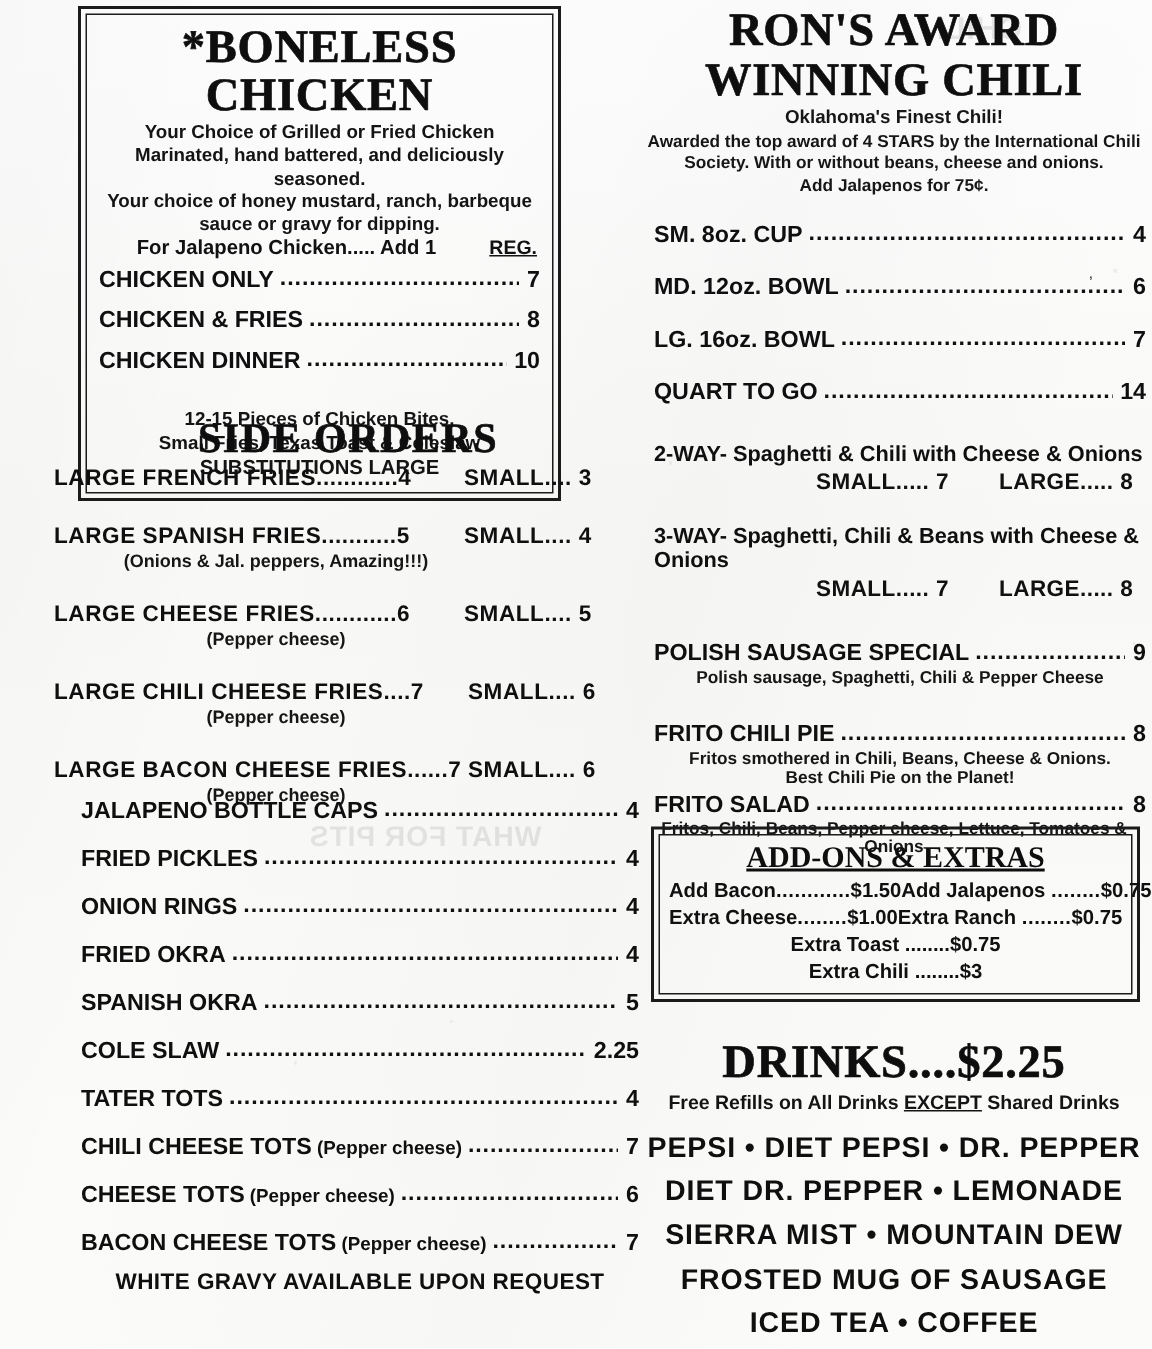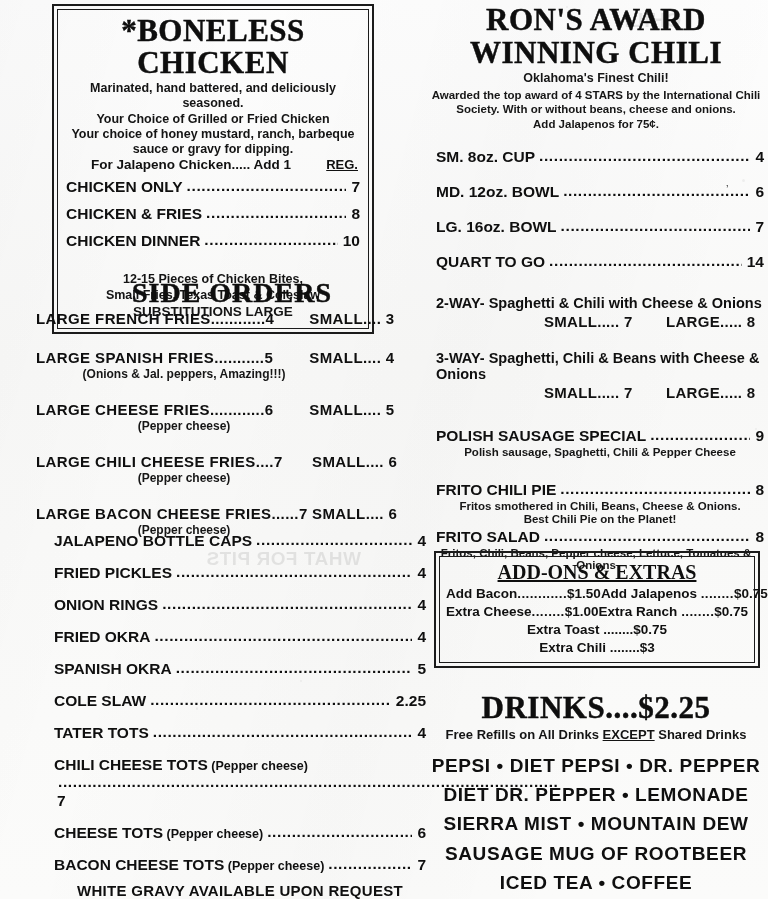--- a/index.html
+++ b/index.html
@@ -231,22 +231,22 @@
   <div class="speck" style="left:742px; top:179px; width:3px; height:3px;"></div>
   <div class="speck" style="left:566px; top:6px; width:2px; height:2px;"></div>
   <div class="speck" style="left:755px; top:428px; width:2px; height:2px;"></div>
 
   <div class="col-left">
 
     <div class="framed" style="position:absolute; left:16px; top:4px; width:312px;">
       <div class="inner">
         <div class="display t-boneless">*BONELESS CHICKEN</div>
         <div class="blurb" style="margin-top:3px;">
+          <div>Your Choice of Grilled or Fried Chicken</div>
           <div>Marinated, hand battered, and deliciously seasoned.</div>
-          <div>Your Choice of Grilled or Fried Chicken</div>
           <div>Your choice of honey mustard, ranch, barbeque</div>
           <div>sauce or gravy for dipping.</div>
         </div>
 
         <div style="position:relative; height:19px;">
           <div style="font-size:13.5px; font-weight:bold; text-align:center; padding-right:44px;">For Jalapeno Chicken..... Add 1</div>
           <div style="position:absolute; right:2px; top:0; font-size:13px; font-weight:bold; text-decoration:underline;">REG.</div>
         </div>
 
         <div class="row" style="margin-top:2px;">
@@ -337,21 +337,21 @@
       <div class="row" style="margin-top:14px;">
         <span class="nm"><span>COLE SLAW</span><span class="paren"></span></span>
         <span class="dots"></span>
         <span class="pr">2.25</span>
       </div>
       <div class="row" style="margin-top:14px;">
         <span class="nm"><span>TATER TOTS</span><span class="paren"></span></span>
         <span class="dots"></span>
         <span class="pr">4</span>
       </div>
-      <div class="row" style="margin-top:14px;flex-direction:column;">
+      <div class="row" style="margin-top:14px;">
         <span class="nm"><span>CHILI CHEESE TOTS</span><span class="paren"> (Pepper cheese)</span></span>
         <span class="dots"></span>
         <span class="pr">7</span>
       </div>
       <div class="row" style="margin-top:14px;">
         <span class="nm"><span>CHEESE TOTS</span><span class="paren"> (Pepper cheese)</span></span>
         <span class="dots"></span>
         <span class="pr">6</span>
       </div>
       <div class="row" style="margin-top:14px;">
@@ -473,20 +473,20 @@
 
     <div style="position:absolute; left:0; top:692px; width:336px;">
       <div class="display t-drinks">DRINKS....$2.25</div>
       <div class="drink-note" style="margin-top:3px;">
         <span>Free Refills on All Drinks </span><u>EXCEPT</u><span> Shared Drinks</span>
       </div>
       <div style="margin-top:9px;">
         <div class="drink-line">PEPSI • DIET PEPSI • DR. PEPPER</div>
         <div class="drink-line">DIET DR. PEPPER • LEMONADE</div>
         <div class="drink-line">SIERRA MIST • MOUNTAIN DEW</div>
-        <div class="drink-line">SAUSAGE MUG OF ROOTBEER</div>
+        <div class="drink-line">FROSTED MUG OF SAUSAGE</div>
         <div class="drink-line">ICED TEA • COFFEE</div>
       </div>
     </div>
 
     <div class="stray" style="left:298px; top:176px;">‚</div>
   </div>
 </div>
 
 </body></html>

